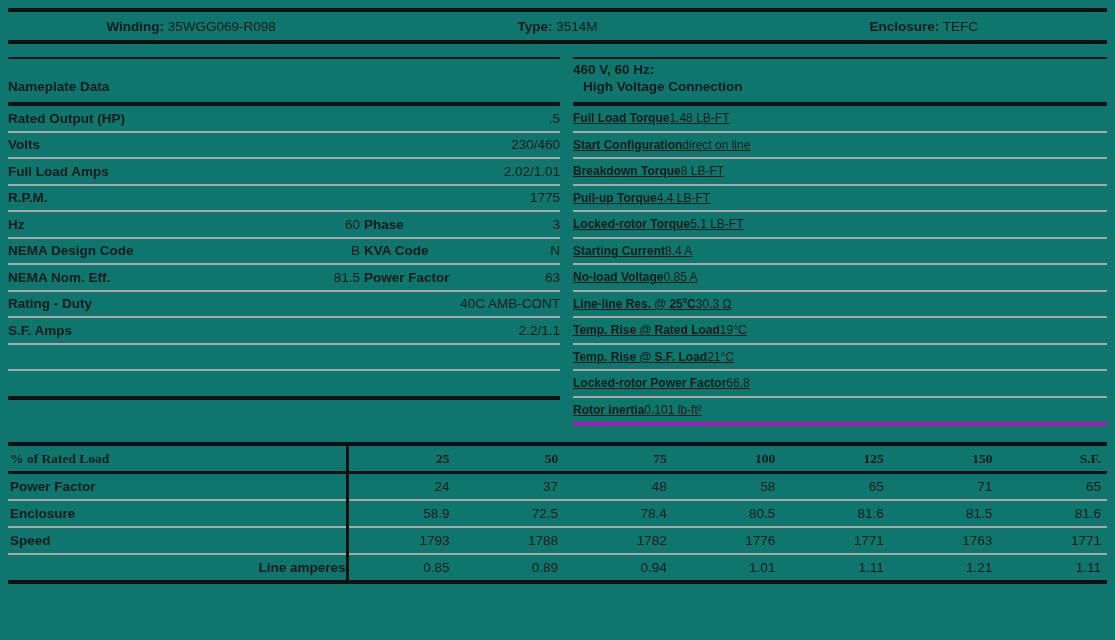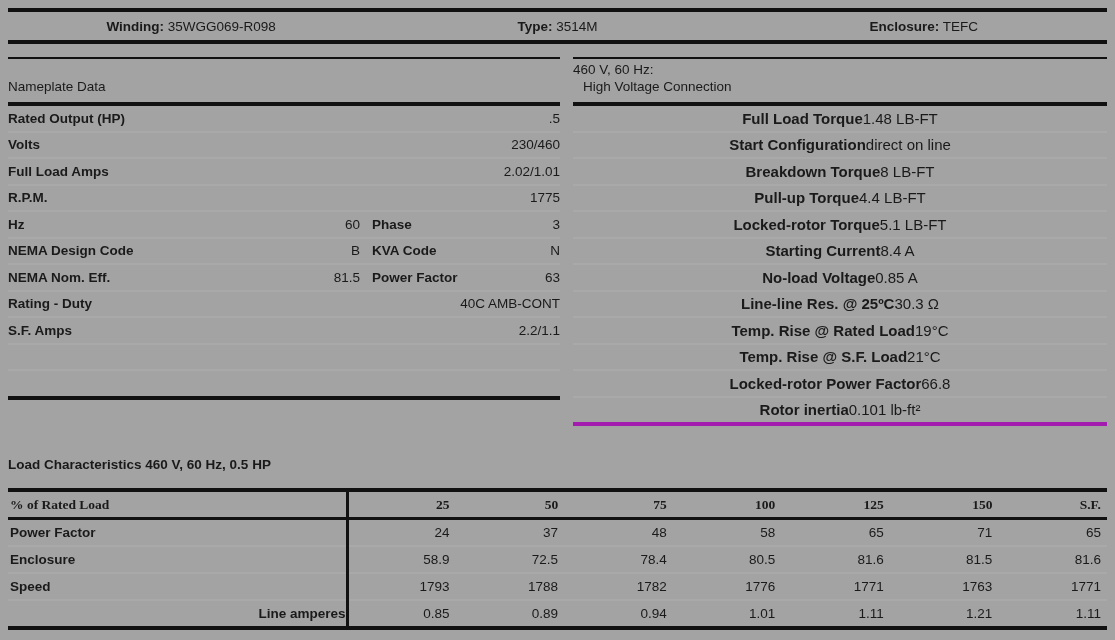--- a/index.html
+++ b/index.html
@@ -1,19 +1,19 @@
 <!DOCTYPE html>
 <html><head>
 <meta charset="utf-8">
 <style>
   html, body { margin: 0; padding: 0; background: #ffffff; }
   .page {
     position: relative;
     width: 1115px; height: 640px;
-    background: #a3a3a3;
+    background: #0f766e;
     font-family: "Liberation Sans", "DejaVu Sans", sans-serif;
     color: #1a1a1a;
     box-sizing: border-box;
     padding: 8px 8px 0 8px;
     overflow: hidden;
   }
   
   .topstrip {
     border-top: 4px solid #111;
     border-bottom: 4px solid #111;
@@ -32,45 +32,46 @@
     margin-top: 13px;
   }
   .sec-head {
     border-top: 2px solid #111;
     border-bottom: 4px solid #111;
     height: 49px;
     display: flex;
     align-items: flex-end;
     padding-bottom: 7px;
     box-sizing: border-box;
-    font-weight: normal;
+    font-weight: bold;
     font-size: 13.5px;
     line-height: 17px;
   }
   .sec-head .indent { padding-left: 10px; }
   .nrow {
     display: grid;
     grid-template-columns: 352px 1fr;
-    column-gap: 12px;
+    column-gap: 4px;
     height: 24.5px;
     border-bottom: 2px solid #a9a9a9;
     align-items: center;
     font-size: 13.5px;
   }
   .nrow:last-child { border-bottom: 4px solid #111; }
   .pair { display: flex; justify-content: space-between; align-items: baseline; }
   .lbl { font-weight: bold; white-space: nowrap; }
   .val { font-weight: normal; white-space: nowrap; }
   .hrow {
     display: flex;
-    justify-content: center;
+    justify-content: flex-start;
     align-items: center;
     height: 24.5px;
     border-bottom: 2px solid #a9a9a9;
-    font-size: 15px;
+    font-size: 12px;
+    text-decoration: underline;
   }
   .hrow:last-child { border-bottom: 4px solid #a21caf; }
   
   .load-title {
     margin-top: 31px;
     font-weight: bold;
     font-size: 13.5px;
   }
   table.load {
     margin-top: 16px;
@@ -269,21 +270,20 @@
           <span class="lbl">Locked-rotor Power Factor</span>
           <span class="val">66.8</span>
         </div>
       <div class="hrow">
           <span class="lbl">Rotor inertia</span>
           <span class="val">0.101 lb-ft²</span>
         </div>
     </section>
   </div>
 
-  <div class="load-title">Load Characteristics 460 V, 60 Hz, 0.5 HP</div>
 
   <table class="load">
     <colgroup>
       <col style="width:339px">
       <col>
         <col>
         <col>
         <col>
         <col>
         <col>

